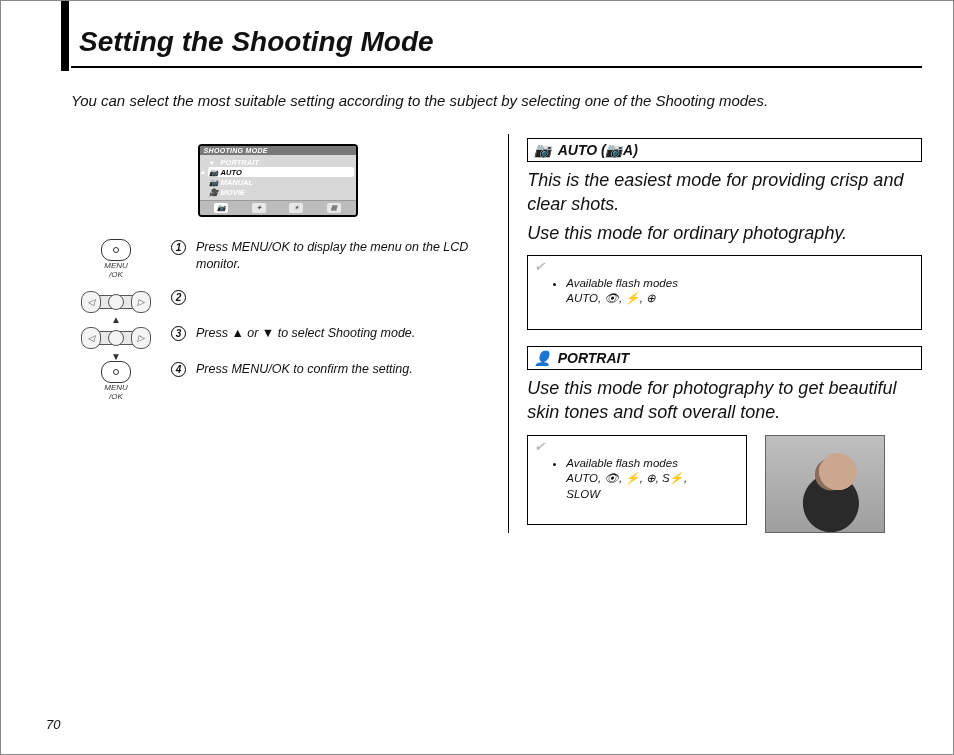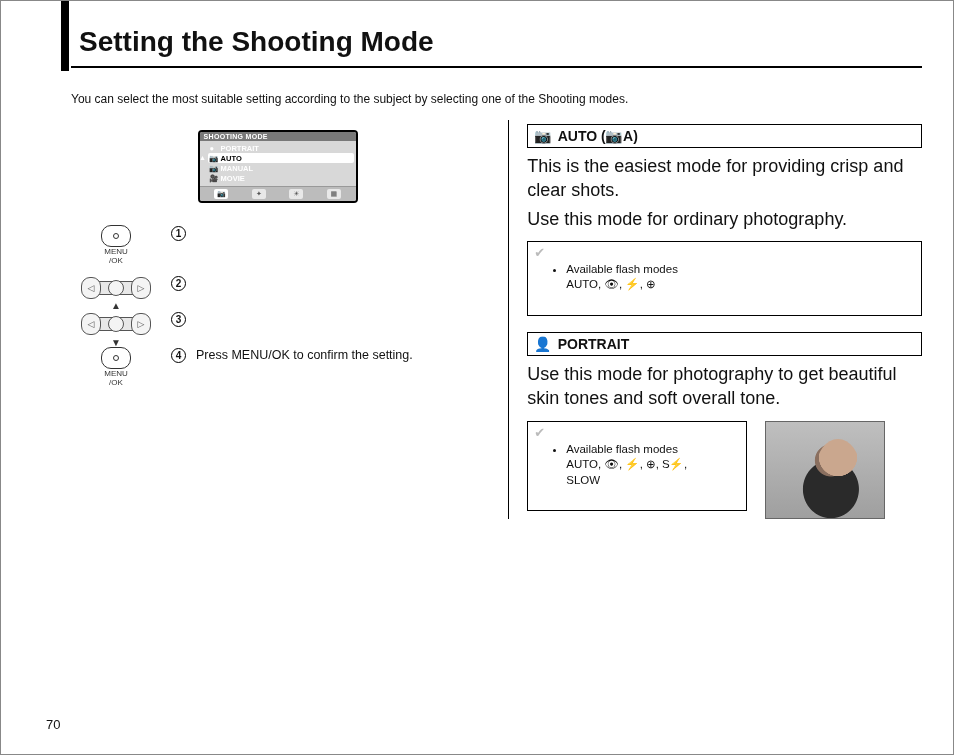--- a/index.html
+++ b/index.html
@@ -14,20 +14,21 @@
     background:#fff;
     font-family:Helvetica,Arial,sans-serif;
     color:var(--text);
   }
   .page{
     width:var(--page-w);
     height:var(--page-h);
     border:1px solid var(--frame-border);
     position:relative;
     padding:25px 31px 30px 70px;
+    font-style:italic;
   }
   
   .title-wrap{
     position:relative;
     padding-bottom:10px;
     margin-bottom:14px;
   }
   .title-bar{
     position:absolute;
     left:-10px;
@@ -43,22 +44,22 @@
     margin:0;
     padding-left:8px;
   }
   .title-underline{
     height:2px;
     background:#000;
     margin-top:8px;
     width:100%;
   }
   .intro{
-    font-size:12px;
-    margin:0 0 14px 0;
+    font-size:15px;
+    margin:0 0 25px 0;
   }
   .columns{
     display:flex;
     gap:24px;
   }
   .col{
     width:50%;
   }
   
   .col.right{
@@ -253,20 +254,21 @@
 
         <div class="step">
           <div class="step-icon">
             <div class="menuok-wrap">
               <span class="btn-menuok"></span>
               <span class="menuok-label">MENU</span>
               <span class="menuok-label">/OK</span>
             </div>
           </div>
           <span class="step-num">1</span>
+          <div class="step-text">Press MENU/OK to display the menu on the LCD monitor.</div>
         </div>
 
         <div class="step">
           <div class="step-icon">
             <div class="dpad">
               <div class="bar"></div>
               <div class="rnd l">◁</div>
               <div class="mid"></div>
               <div class="rnd r">▷</div>
             </div>
@@ -279,20 +281,21 @@
             <div class="dpad vert">
               <span class="tri up">▲</span>
               <div class="bar"></div>
               <div class="rnd l">◁</div>
               <div class="mid"></div>
               <div class="rnd r">▷</div>
               <span class="tri dn">▼</span>
             </div>
           </div>
           <span class="step-num">3</span>
+          <div class="step-text">Press ▲ or ▼ to select Shooting mode.</div>
         </div>
 
         <div class="step">
           <div class="step-icon">
             <div class="menuok-wrap">
               <span class="btn-menuok"></span>
               <span class="menuok-label">MENU</span>
               <span class="menuok-label">/OK</span>
             </div>
           </div>

